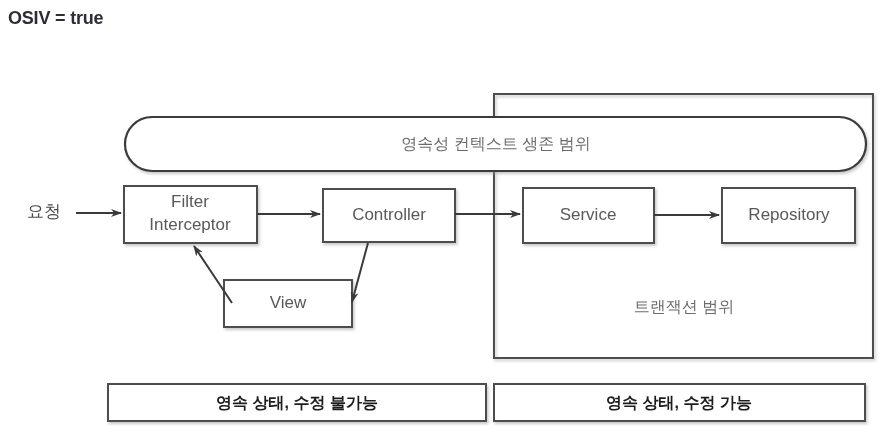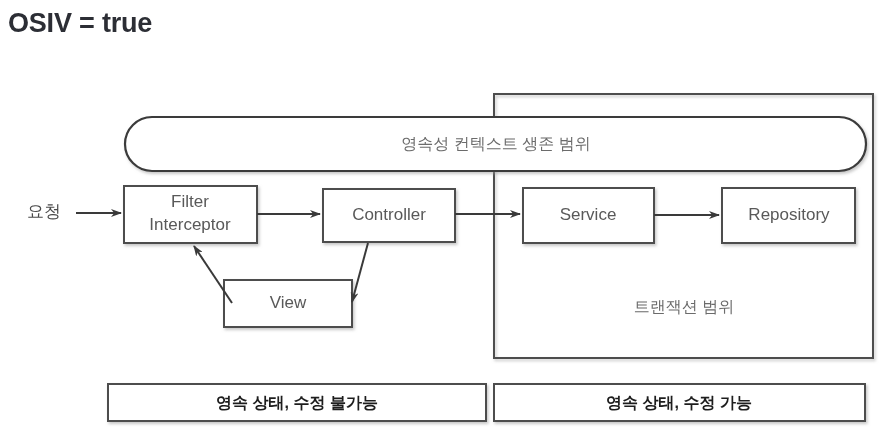--- a/index.html
+++ b/index.html
@@ -5,21 +5,21 @@
   html,body{margin:0;padding:0;}
   body{
     width:884px;height:437px;
     background:#ffffff;
     font-family:"Liberation Sans","DejaVu Sans",sans-serif;
     overflow:hidden;
     position:relative;
   }
   #page-title{
     position:absolute;left:8px;top:8px;
-    font-size:27px;font-weight:bold;color:#2c2e35;
+    font-size:18px;font-weight:bold;color:#2c2e35;
     letter-spacing:-0.2px;
     white-space:nowrap;
   }
   #diagram{
     position:absolute;left:0;top:0;width:884px;height:437px;
   }
   .node-label{
     fill:#595959;
     font-family:"Liberation Sans","DejaVu Sans",sans-serif;
     font-size:17px;

